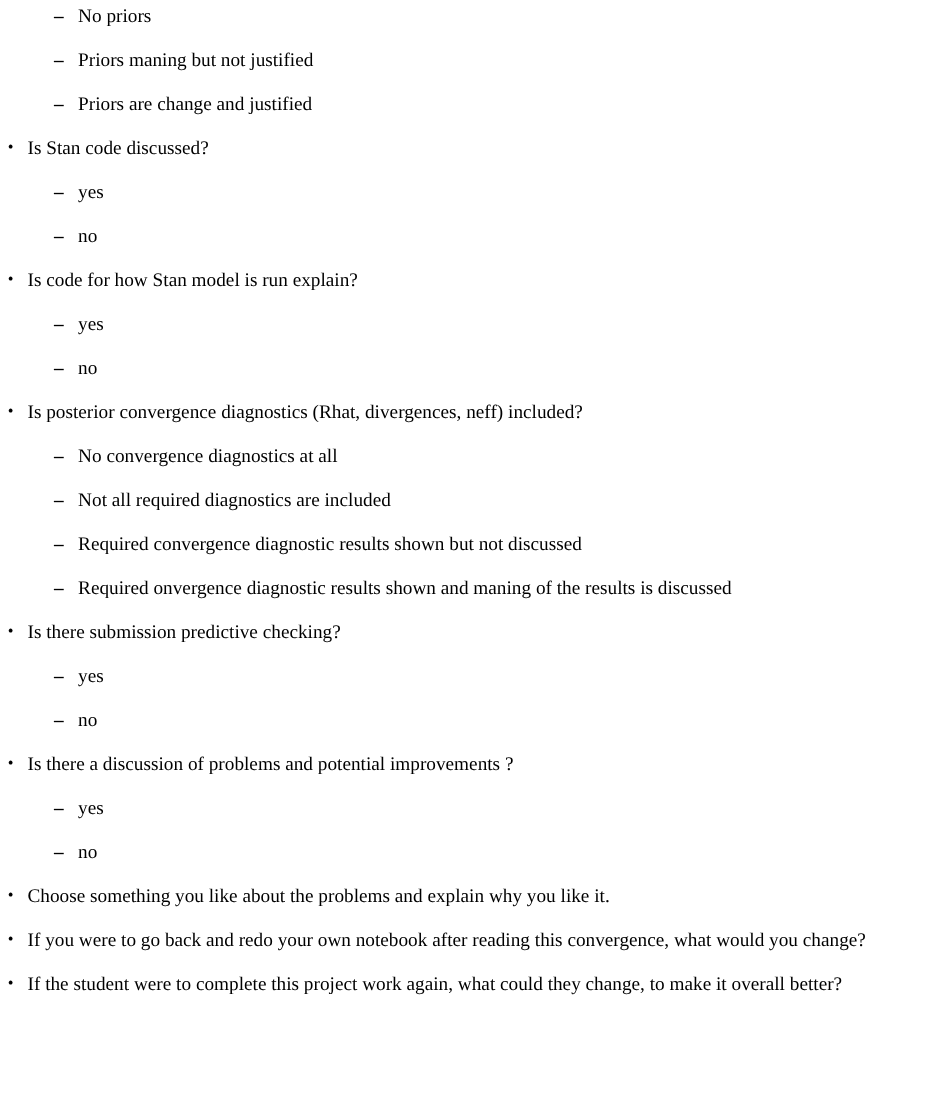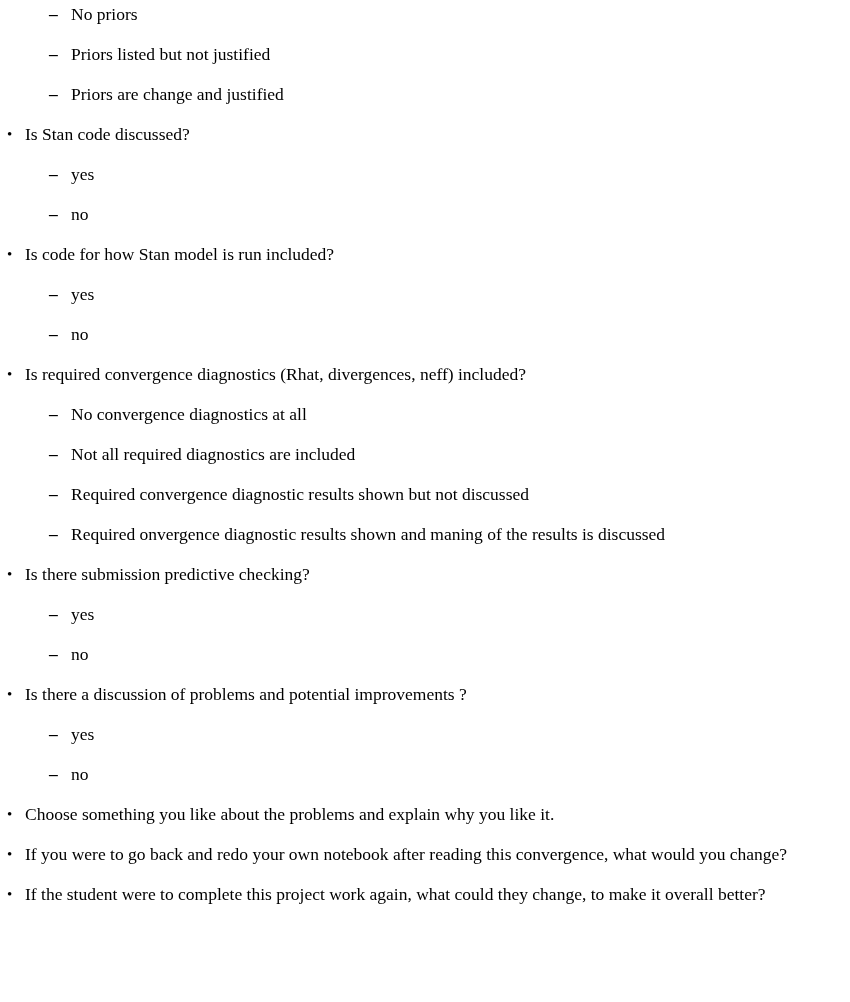--- a/index.html
+++ b/index.html
@@ -57,53 +57,53 @@
 <body>
 
 <div class="page">
   <div id="list">
       <div class="item lvl2">
         <span class="marker">–</span>
         <span class="text">No priors</span>
       </div>
       <div class="item lvl2">
         <span class="marker">–</span>
-        <span class="text">Priors listed but not justified</span>
+        <span class="text">Priors maning but not justified</span>
       </div>
       <div class="item lvl2">
         <span class="marker">–</span>
         <span class="text">Priors are change and justified</span>
       </div>
       <div class="item lvl1">
         <span class="marker">•</span>
         <span class="text">Is Stan code discussed?</span>
       </div>
       <div class="item lvl2">
         <span class="marker">–</span>
         <span class="text">yes</span>
       </div>
       <div class="item lvl2">
         <span class="marker">–</span>
         <span class="text">no</span>
       </div>
       <div class="item lvl1">
         <span class="marker">•</span>
-        <span class="text">Is code for how Stan model is run included?</span>
+        <span class="text">Is code for how Stan model is run explain?</span>
       </div>
       <div class="item lvl2">
         <span class="marker">–</span>
         <span class="text">yes</span>
       </div>
       <div class="item lvl2">
         <span class="marker">–</span>
         <span class="text">no</span>
       </div>
       <div class="item lvl1">
         <span class="marker">•</span>
-        <span class="text">Is required convergence diagnostics (Rhat, divergences, neff) included?</span>
+        <span class="text">Is posterior convergence diagnostics (Rhat, divergences, neff) included?</span>
       </div>
       <div class="item lvl2">
         <span class="marker">–</span>
         <span class="text">No convergence diagnostics at all</span>
       </div>
       <div class="item lvl2">
         <span class="marker">–</span>
         <span class="text">Not all required diagnostics are included</span>
       </div>
       <div class="item lvl2">

